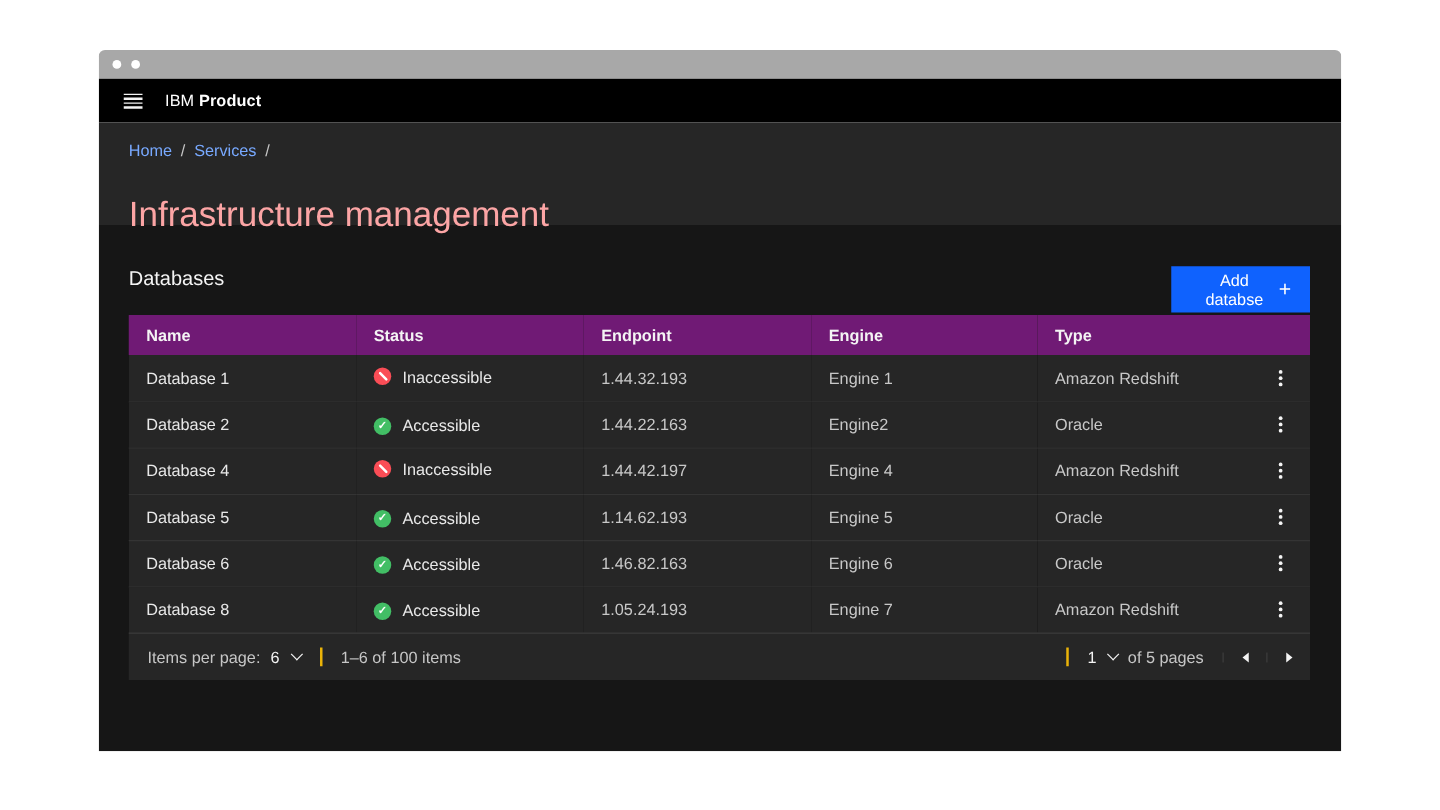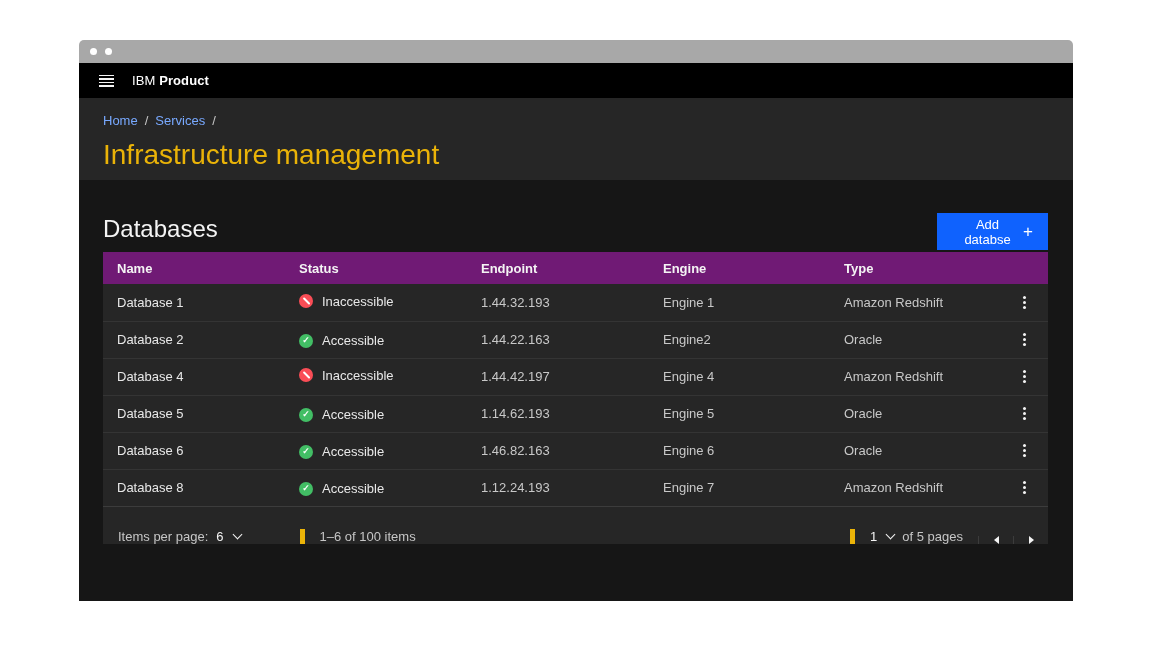--- a/index.html
+++ b/index.html
@@ -19,26 +19,26 @@
   .menu-icon { display:flex; flex-direction:column; gap:2px; width:15px; }
   .menu-icon i { display:block; height:1.5px; background:#f4f4f4; }
   .brand { color:#ffffff; font-size:13px; letter-spacing:0.1px; }
   .brand .bold { font-weight:700; }
 
   
   .hero { height:82px; background:#262626; padding:15px 24px 17px 24px; }
   .breadcrumb { font-size:13px; display:flex; gap:7px; align-items:center; }
   .breadcrumb a { color:#78a9ff; text-decoration:none; cursor:pointer; }
   .breadcrumb .sep { color:#c6c6c6; }
-  .page-title { margin-top:11px; font-size:28px; font-weight:400; color:#eab308; }
+  .page-title { margin-top:28px; font-size:28px; font-weight:400; color:#fca5a5; }
 
   
   .content { height:421px; background:#161616; padding:0 25px 0 24px; }
   .section-header { display:flex; justify-content:space-between; align-items:flex-start; padding-top:33px; margin-bottom:2px; }
-  .section-title { font-size:24px; font-weight:400; color:#f4f4f4; padding-top:2px; }
+  .section-title { font-size:16px; font-weight:400; color:#f4f4f4; padding-top:2px; }
   .add-btn { background:#0f62fe; color:#ffffff; border:none; cursor:pointer;
              width:111px; height:37px; font-size:13px; font-family:inherit;
              display:flex; align-items:center; justify-content:center; padding:0 15px; }
   .add-btn .plus { font-size:17px; font-weight:300; line-height:1; }
 
   
   table { width:100%; border-collapse:collapse; table-layout:fixed; }
   thead th { background:#701a75; color:#f4f4f4; font-size:13px; font-weight:700;
              text-align:left; height:32px; padding:0 14px; }
   tbody td { background:#262626; color:#c8c8c8; font-size:13px; height:37px; padding:0 14px;
@@ -60,23 +60,23 @@
   .status-inaccessible::after { content:""; position:absolute; width:9px; height:2.2px;
                                 background:#ffffff; border-radius:1px; transform:rotate(45deg); }
 
   .overflow-btn { background:none; border:none; cursor:pointer; width:32px; height:32px;
                   display:inline-flex; align-items:center; justify-content:center; }
   .overflow-icon { width:3px; height:3px; border-radius:50%; background:#f4f4f4;
                    box-shadow:0 -5px 0 0 #f4f4f4, 0 5px 0 0 #f4f4f4; display:block; }
 
   
   .pagination { height:38px; background:#262626; border-top:1px solid #3c3c3c;
-                display:flex; align-items:flex-end; font-size:13px; color:#c6c6c6; }
+                display:flex; align-items:center; font-size:13px; color:#c6c6c6; }
   .pag-seg { display:flex; align-items:center; gap:8px; padding:0 15px; }
-  .pag-divider-l { border-left:5px solid #eab308;margin-left:44px; }
+  .pag-divider-l { border-left:2px solid #eab308; }
   .pag-spacer { flex:1; }
   .chev { display:inline-block; width:7px; height:7px; border-right:1.4px solid #f4f4f4;
           border-bottom:1.4px solid #f4f4f4; transform:rotate(45deg); margin-top:-4px; }
   .select-btn { background:none; border:none; cursor:pointer; color:#f4f4f4; font-size:13px;
                 font-family:inherit; display:inline-flex; align-items:center; gap:10px; }
   .pag-nav-btn { width:35px; background:none; border:none; border-left:1px solid #3c3c3c;
                  cursor:pointer; display:flex; align-items:center; justify-content:center; }
   .caret-left { width:0; height:0; border-top:4px solid transparent; border-bottom:4px solid transparent;
                 border-right:5px solid #f4f4f4; }
   .caret-right { width:0; height:0; border-top:4px solid transparent; border-bottom:4px solid transparent;
@@ -231,21 +231,21 @@
   </tr>
 
   <tr>
     <td class="col-name">Database 8</td>
     <td class="col-status">
       <span class="status-wrap">
         <span class="status-icon status-accessible"></span>
         <span>Accessible</span>
       </span>
     </td>
-    <td class="col-endpoint">1.12.24.193</td>
+    <td class="col-endpoint">1.05.24.193</td>
     <td class="col-engine">Engine 7</td>
     <td class="col-type">Amazon Redshift</td>
     <td class="col-menu">
       <button class="overflow-btn">
         <span class="overflow-icon"></span>
       </button>
     </td>
   </tr>
 </tbody>
       </table>

